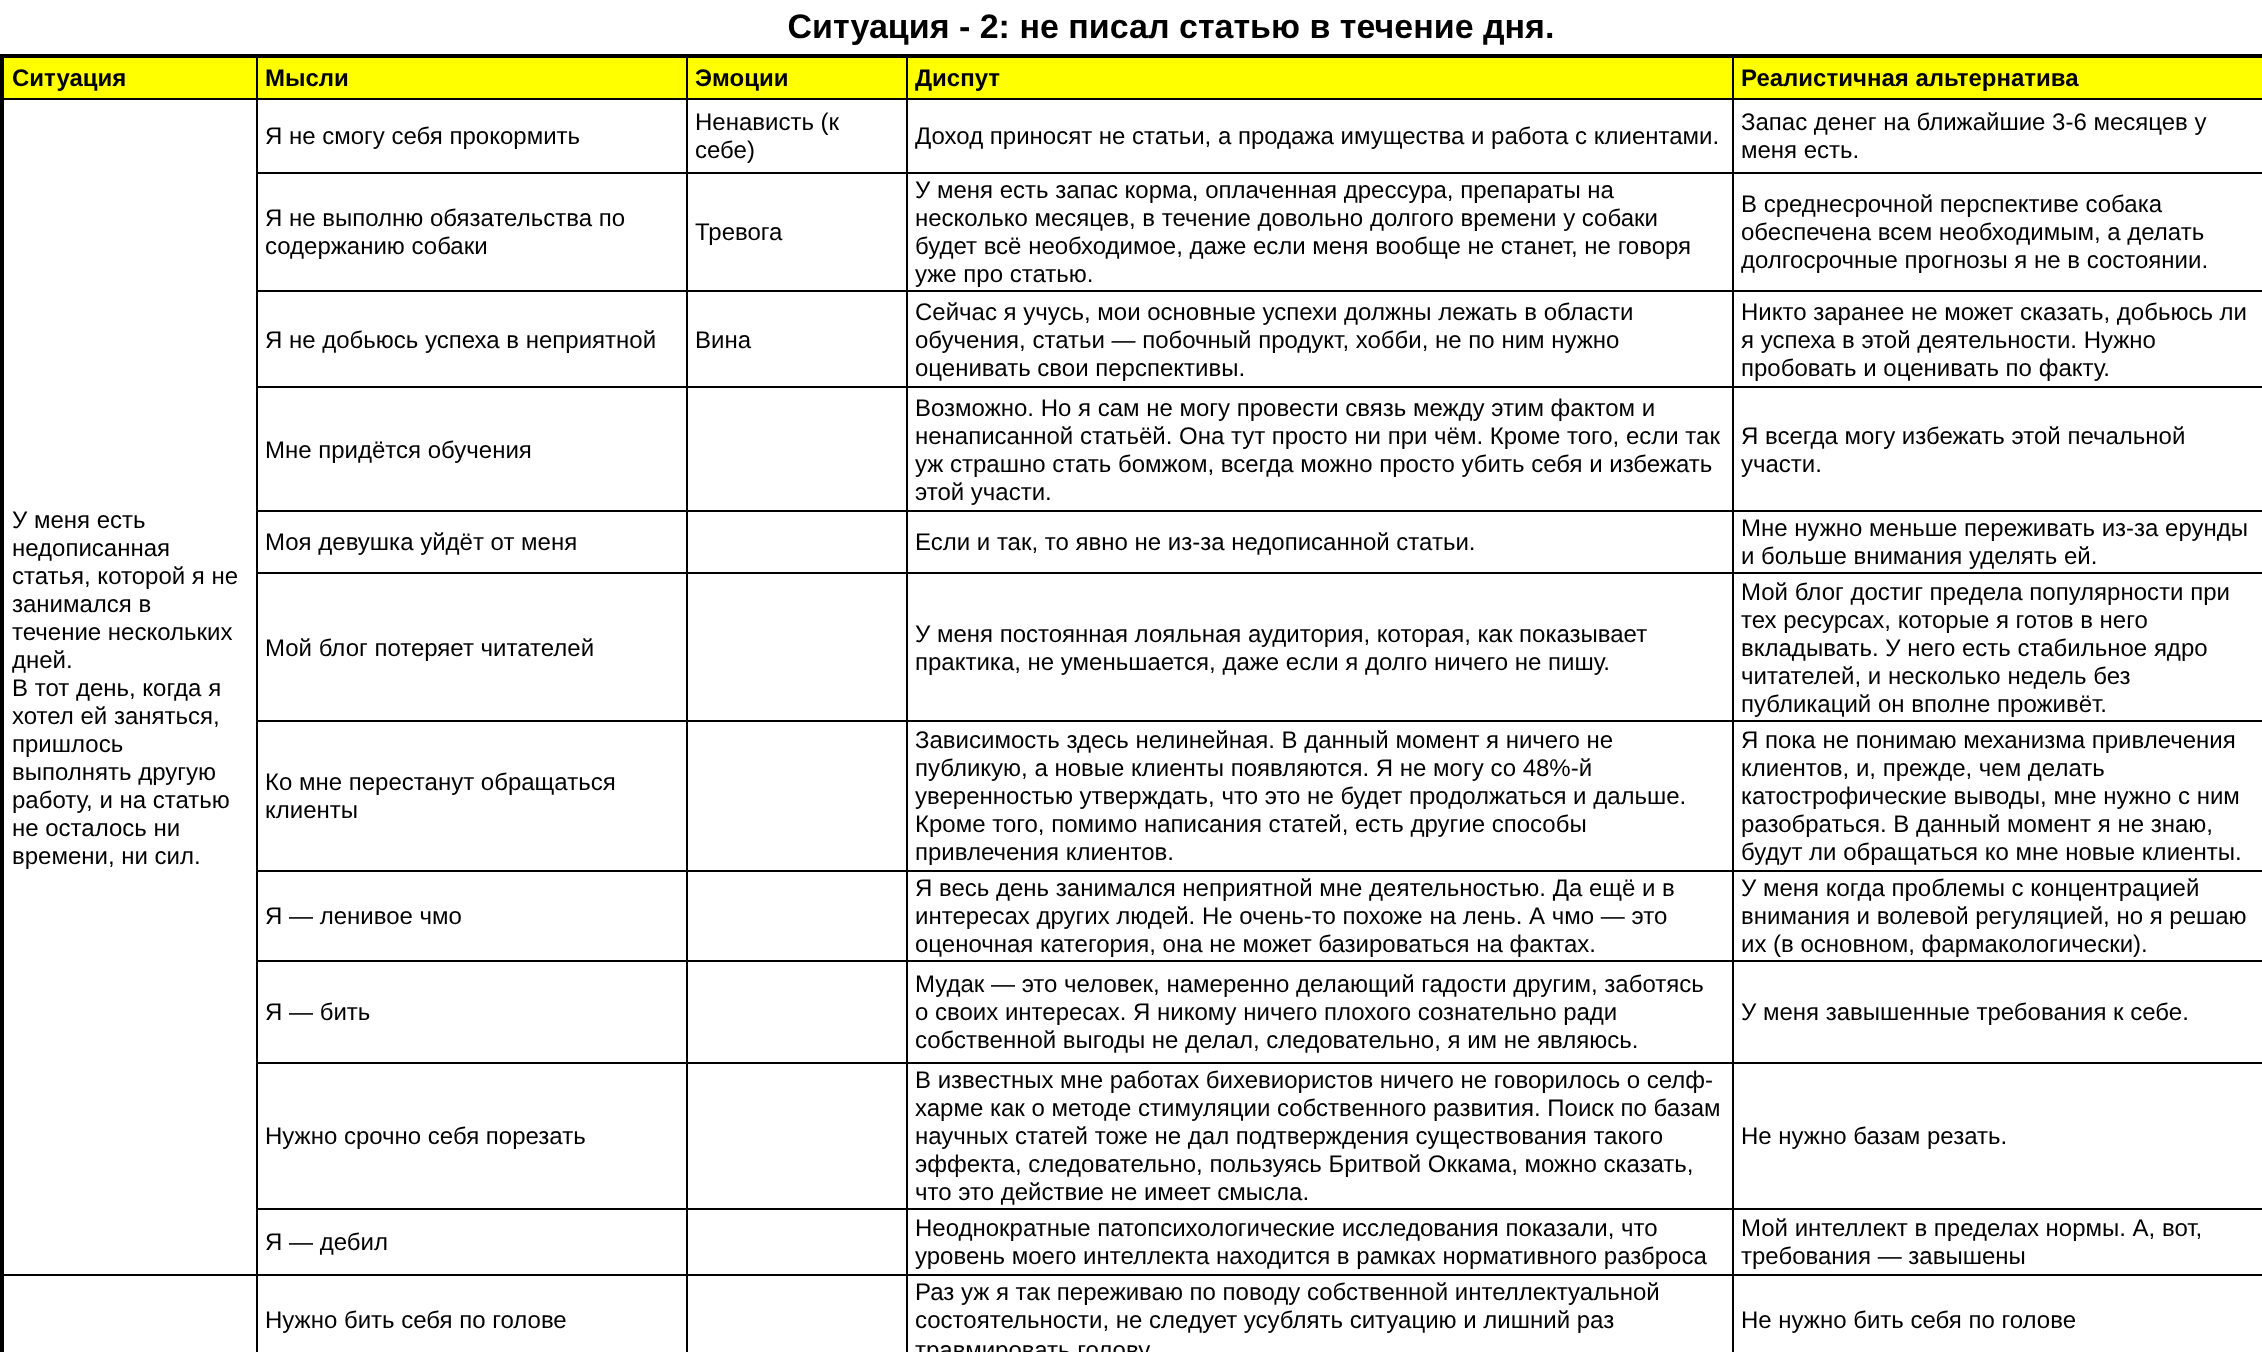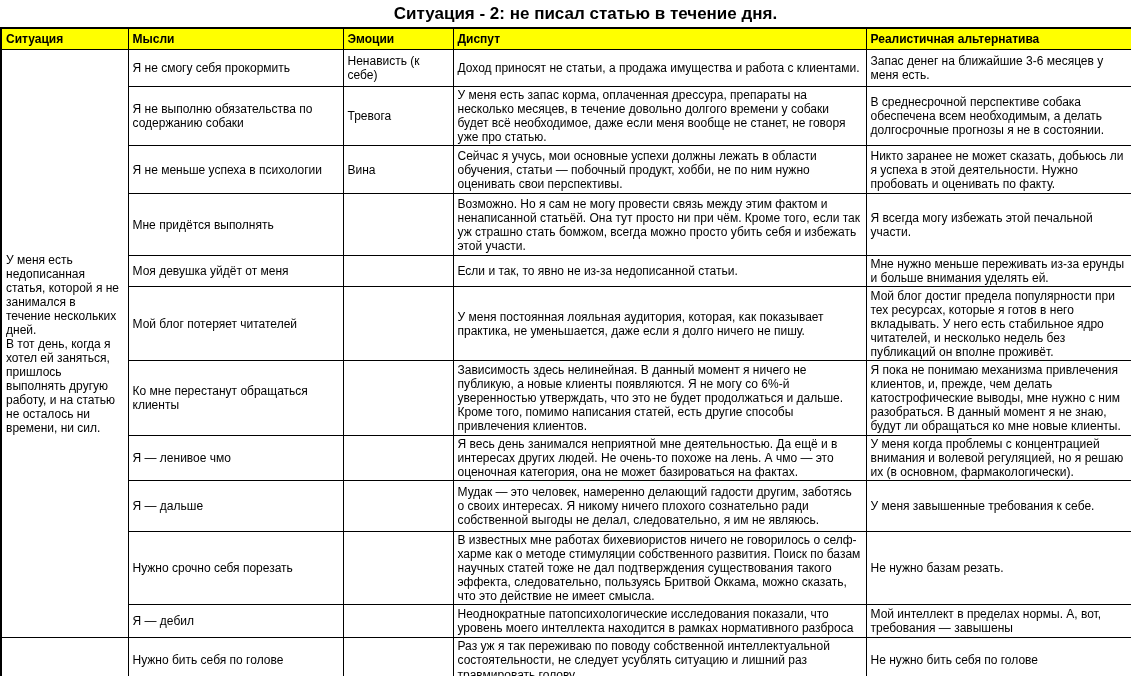--- a/index.html
+++ b/index.html
@@ -96,57 +96,57 @@
         <td>Доход приносят не статьи, а продажа имущества и работа с клиентами.</td>
         <td>Запас денег на ближайшие 3-6 месяцев у меня есть.</td>
       </tr>
       <tr class="r2">
         <td>Я не выполню обязательства по содержанию собаки</td>
         <td>Тревога</td>
         <td>У меня есть запас корма, оплаченная дрессура, препараты на несколько месяцев, в течение довольно долгого времени у собаки будет всё необходимое, даже если меня вообще не станет, не говоря уже про статью.</td>
         <td>В среднесрочной перспективе собака обеспечена всем необходимым, а делать долгосрочные прогнозы я не в состоянии.</td>
       </tr>
       <tr class="r3">
-        <td>Я не меньше успеха в психологии</td>
+        <td>Я не добьюсь успеха в неприятной</td>
         <td>Вина</td>
         <td>Сейчас я учусь, мои основные успехи должны лежать в области обучения, статьи — побочный продукт, хобби, не по ним нужно оценивать свои перспективы.</td>
         <td>Никто заранее не может сказать, добьюсь ли я успеха в этой деятельности. Нужно пробовать и оценивать по факту.</td>
       </tr>
       <tr class="r4">
-        <td>Мне придётся выполнять</td>
+        <td>Мне придётся обучения</td>
         <td></td>
         <td>Возможно. Но я сам не могу провести связь между этим фактом и ненаписанной статьёй. Она тут просто ни при чём. Кроме того, если так уж страшно стать бомжом, всегда можно просто убить себя и избежать этой участи.</td>
         <td>Я всегда могу избежать этой печальной участи.</td>
       </tr>
       <tr class="r5">
         <td>Моя девушка уйдёт от меня</td>
         <td></td>
         <td>Если и так, то явно не из-за недописанной статьи.</td>
         <td>Мне нужно меньше переживать из-за ерунды и больше внимания уделять ей.</td>
       </tr>
       <tr class="r6">
         <td>Мой блог потеряет читателей</td>
         <td></td>
         <td>У меня постоянная лояльная аудитория, которая, как показывает практика, не уменьшается, даже если я долго ничего не пишу.</td>
         <td>Мой блог достиг предела популярности при тех ресурсах, которые я готов в него вкладывать. У него есть стабильное ядро читателей, и несколько недель без публикаций он вполне проживёт.</td>
       </tr>
       <tr class="r7">
         <td>Ко мне перестанут обращаться клиенты</td>
         <td></td>
-        <td>Зависимость здесь нелинейная. В данный момент я ничего не публикую, а новые клиенты появляются. Я не могу со 6%-й уверенностью утверждать, что это не будет продолжаться и дальше. Кроме того, помимо написания статей, есть другие способы привлечения клиентов.</td>
+        <td>Зависимость здесь нелинейная. В данный момент я ничего не публикую, а новые клиенты появляются. Я не могу со 48%-й уверенностью утверждать, что это не будет продолжаться и дальше. Кроме того, помимо написания статей, есть другие способы привлечения клиентов.</td>
         <td>Я пока не понимаю механизма привлечения клиентов, и, прежде, чем делать катострофические выводы, мне нужно с ним разобраться. В данный момент я не знаю, будут ли обращаться ко мне новые клиенты.</td>
       </tr>
       <tr class="r8">
         <td>Я — ленивое чмо</td>
         <td></td>
         <td>Я весь день занимался неприятной мне деятельностью. Да ещё и в интересах других людей. Не очень-то похоже на лень. А чмо — это оценочная категория, она не может базироваться на фактах.</td>
         <td>У меня когда проблемы с концентрацией внимания и волевой регуляцией, но я решаю их (в основном, фармакологически).</td>
       </tr>
       <tr class="r9">
-        <td>Я — дальше</td>
+        <td>Я — бить</td>
         <td></td>
         <td>Мудак — это человек, намеренно делающий гадости другим, заботясь о своих интересах. Я никому ничего плохого сознательно ради собственной выгоды не делал, следовательно, я им не являюсь.</td>
         <td>У меня завышенные требования к себе.</td>
       </tr>
       <tr class="r10">
         <td>Нужно срочно себя порезать</td>
         <td></td>
         <td>В известных мне работах бихевиористов ничего не говорилось о селф-харме как о методе стимуляции собственного развития. Поиск по базам научных статей тоже не дал подтверждения существования такого эффекта, следовательно, пользуясь Бритвой Оккама, можно сказать, что это действие не имеет смысла.</td>
         <td>Не нужно базам резать.</td>
       </tr>

